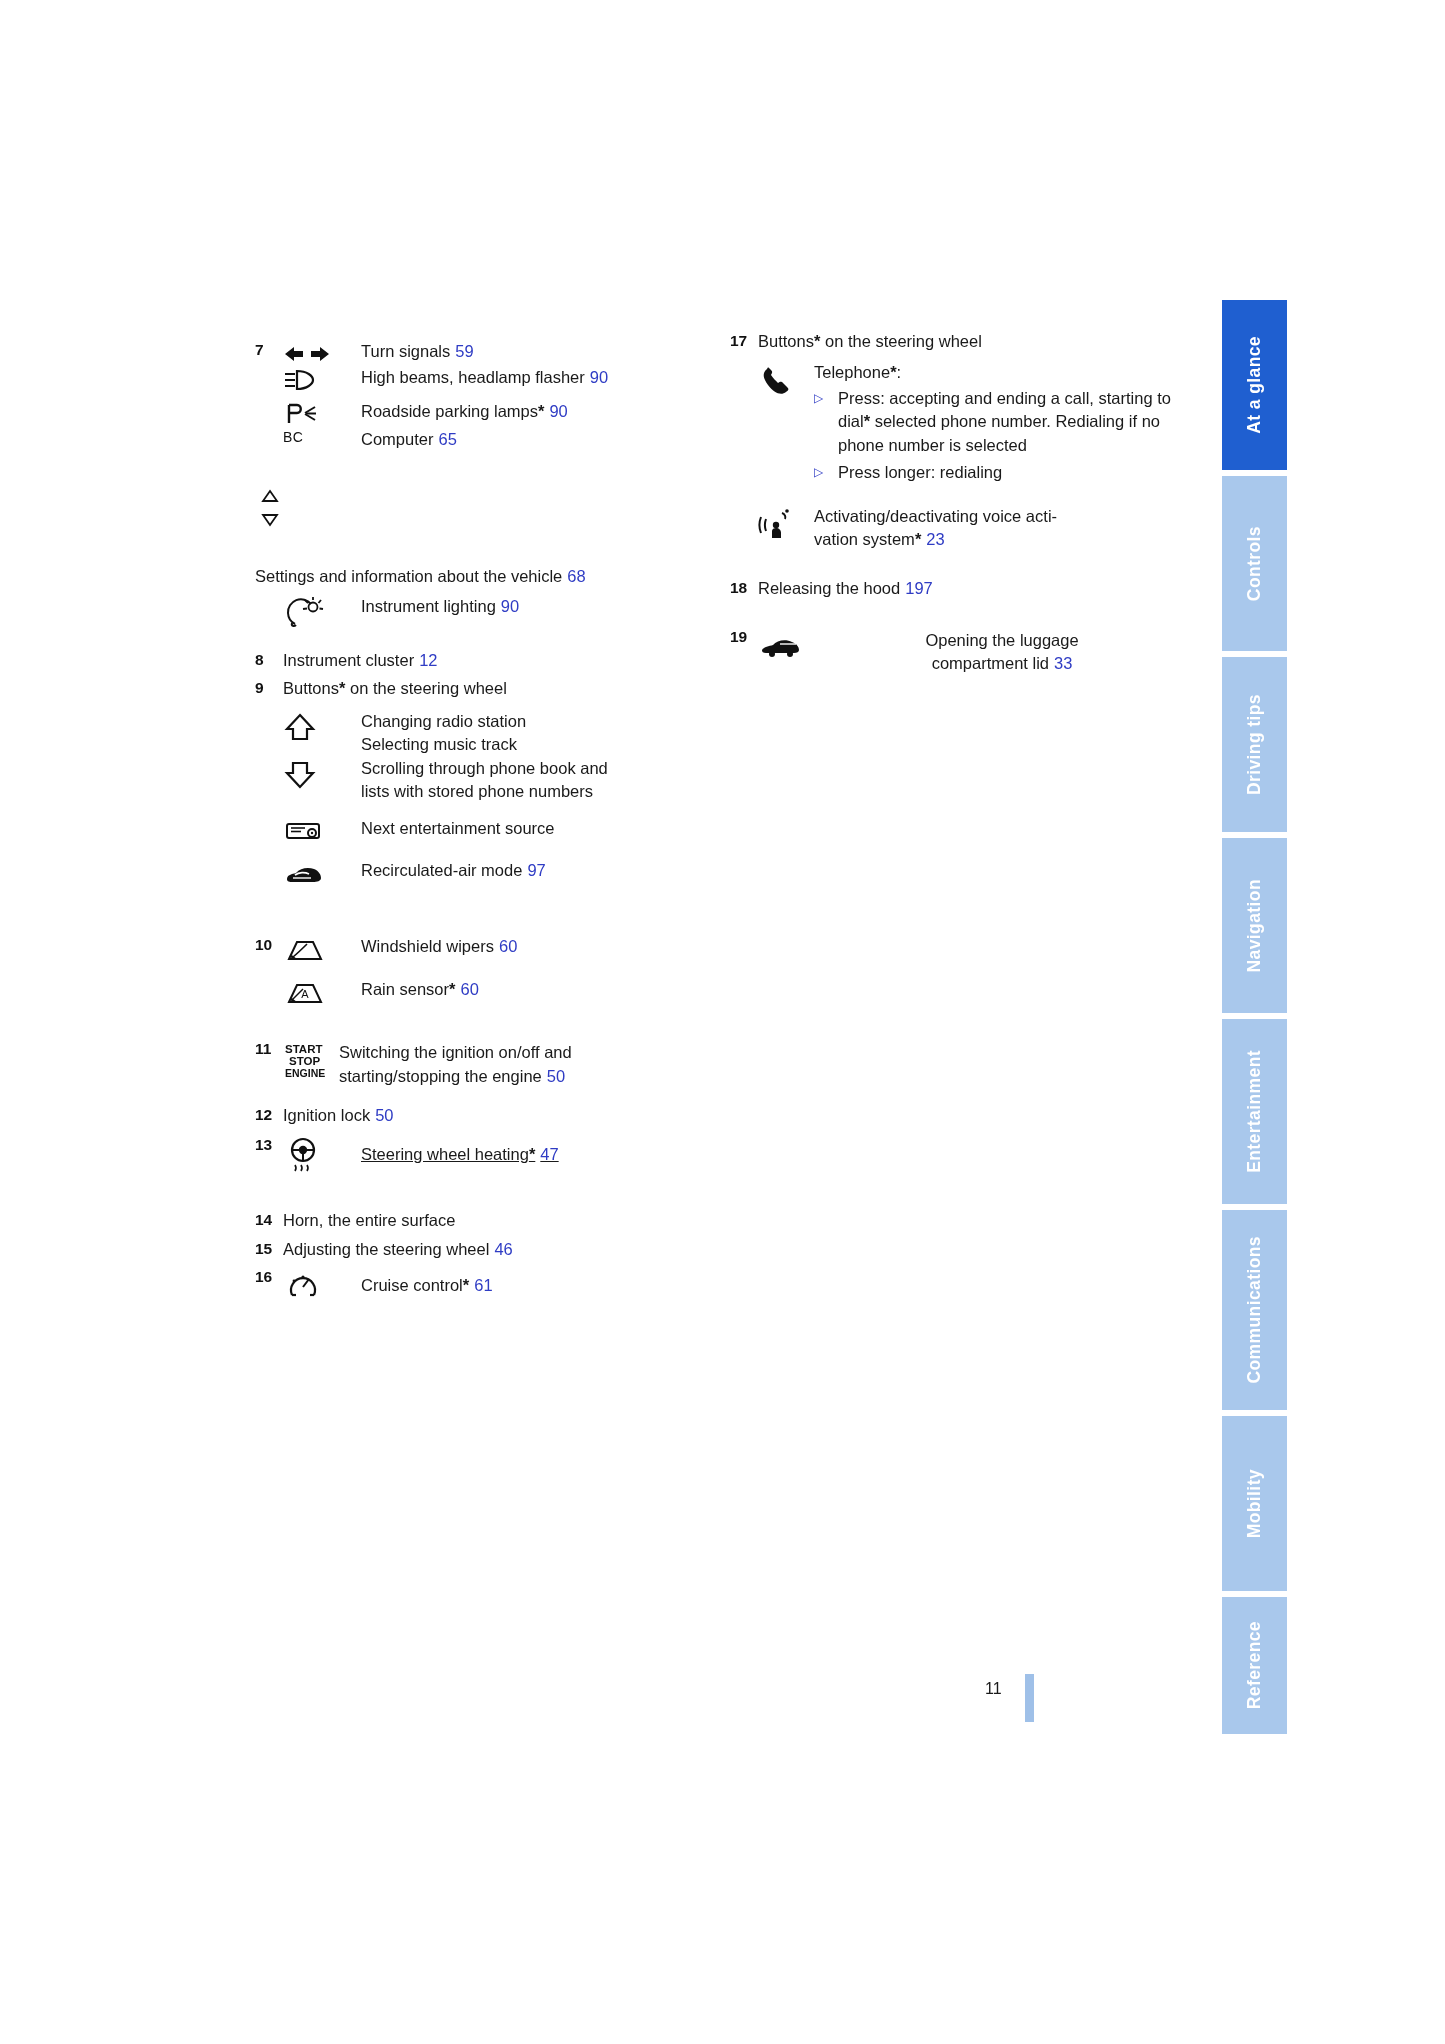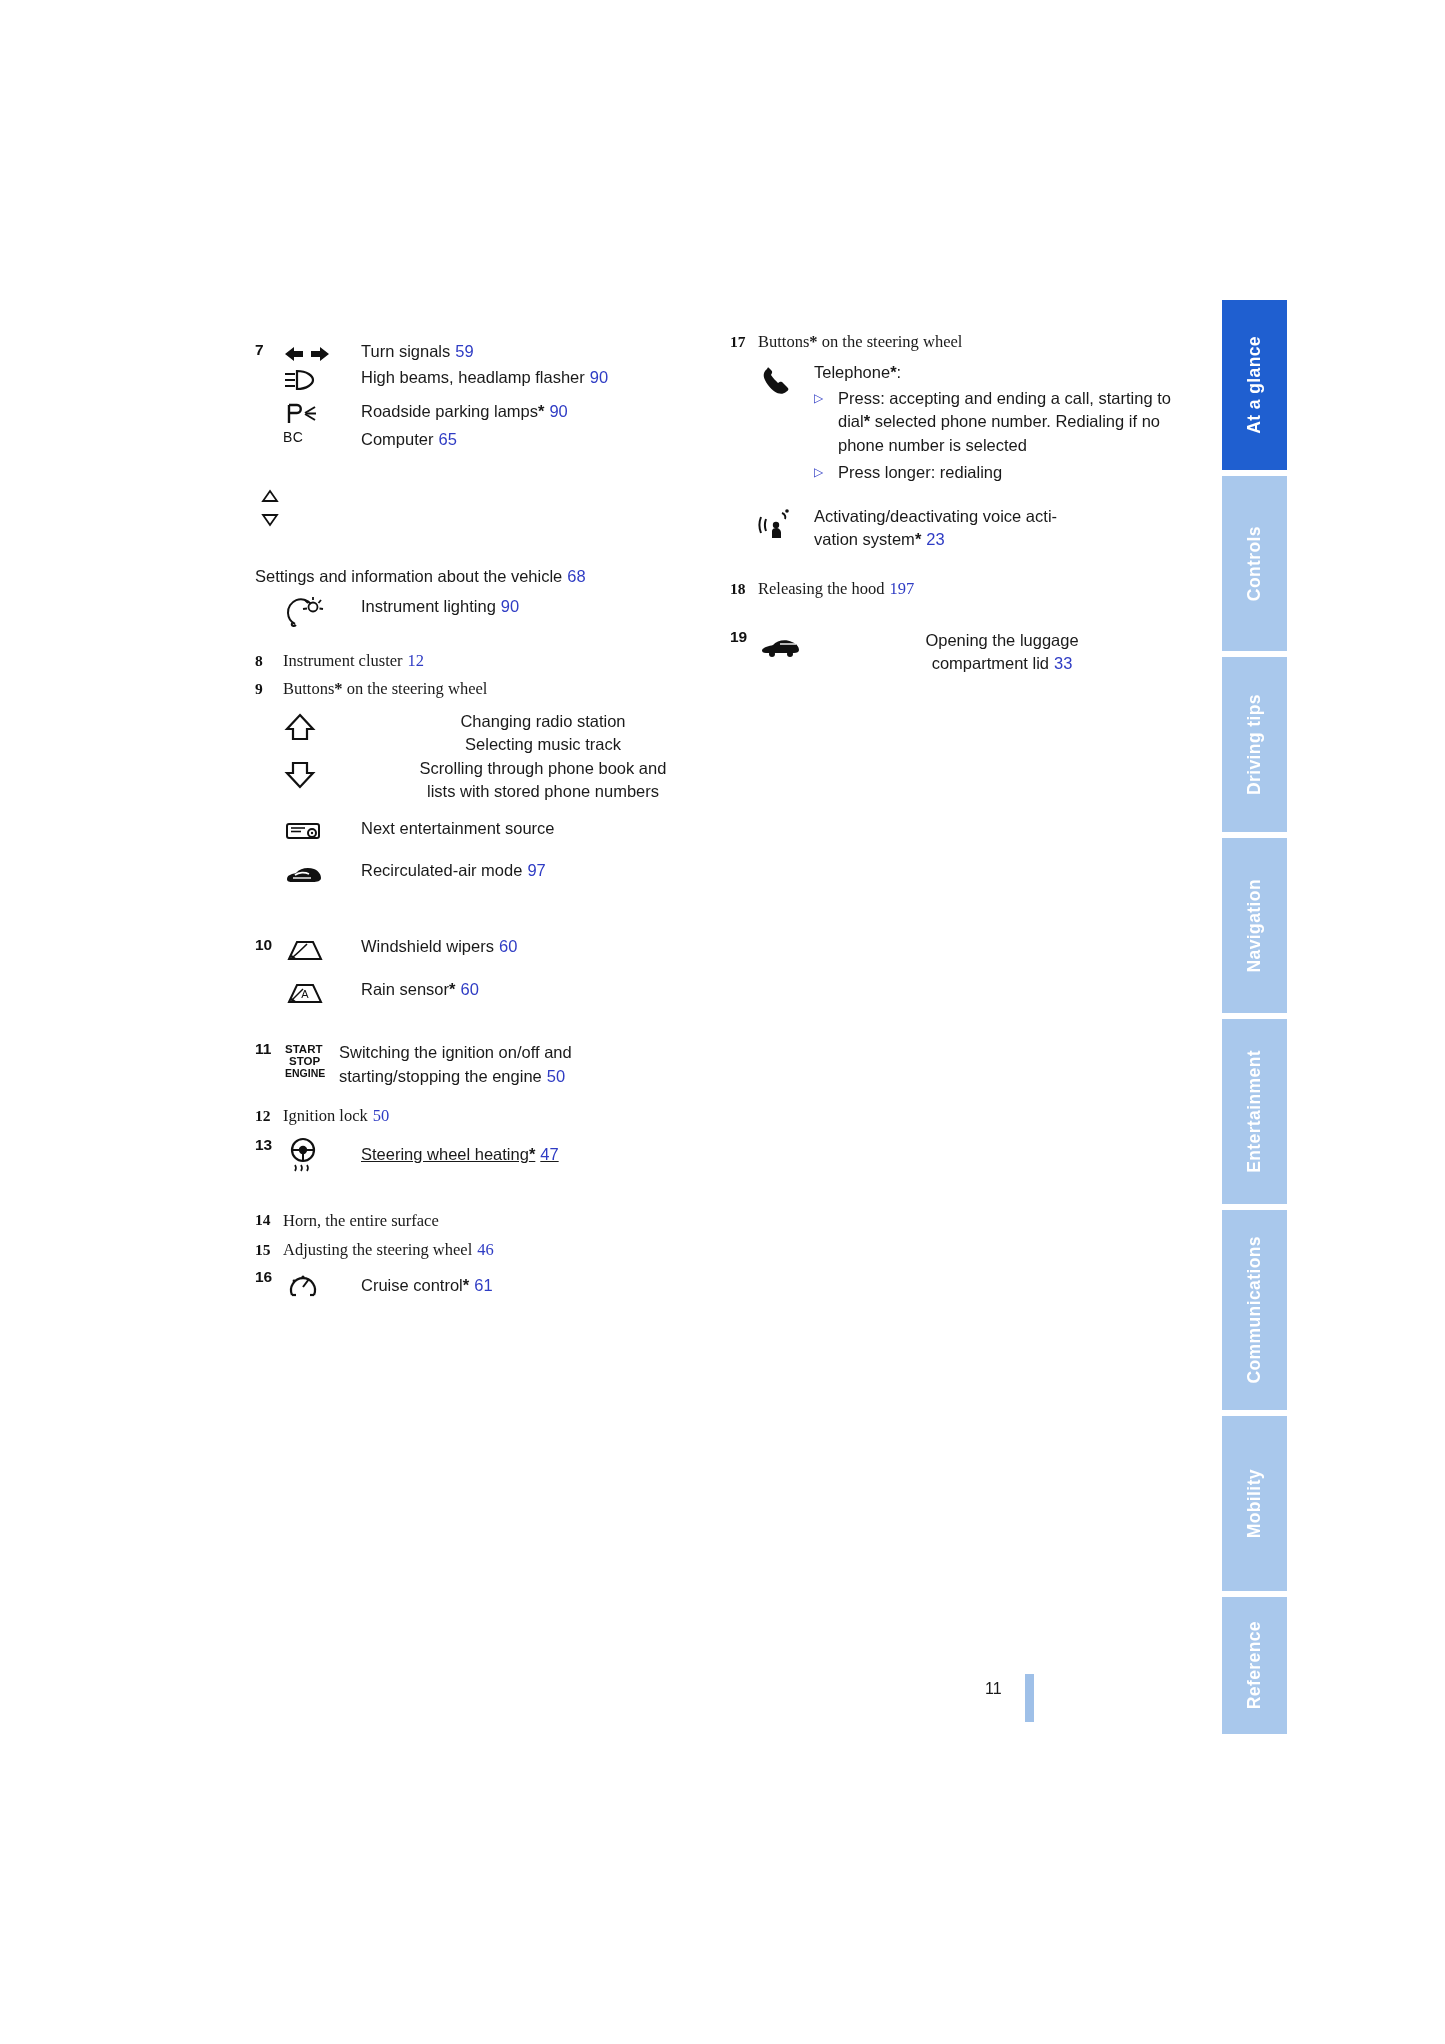--- a/index.html
+++ b/index.html
@@ -86,21 +86,21 @@
     line-height: 1.42;
     color: #1a1a1a;
     flex: 1;
   }
   .pg {
     color: #2f3cc4;
     margin-left: 5px;
   }
   .star { font-weight: bold; }
 
-  .inline-row { display: flex; align-items: center; font-family: Liberation Serif, serif; }
+  .inline-row { display: flex; align-items: flex-start; }
   .inline-row .num { padding-top: 1px; }
 
   
   .bullet-line {
     display: flex;
     align-items: flex-start;
     margin-top: 2px;
   }
   .tri {
     flex: 0 0 24px;
@@ -268,21 +268,21 @@
     </div>
 
     <div class="row" style="margin-bottom:14px;">
       <div class="num"></div>
       <div class="icon-cell" style="padding-top:4px;">
         <svg width="48" height="78" viewBox="0 0 48 78">
           <path d="M17 2 L30 16 L24 16 L24 26 L10 26 L10 16 L4 16 Z" fill="none" stroke="#111" stroke-width="2.2"></path>
           <path d="M17 74 L4 60 L10 60 L10 50 L24 50 L24 60 L30 60 Z" fill="none" stroke="#111" stroke-width="2.2"></path>
         </svg>
       </div>
-      <div class="txt" style="padding-top:1px;text-align:center;">
+      <div class="txt" style="padding-top:1px;">
         <div>Changing radio station</div>
         <div>Selecting music track</div>
         <div>Scrolling through phone book and</div>
         <div>lists with stored phone numbers</div>
       </div>
     </div>
 
     <div class="row" style="margin-bottom:14px;">
       <div class="num"></div>
       <div class="icon-cell" style="padding-top:2px;">

